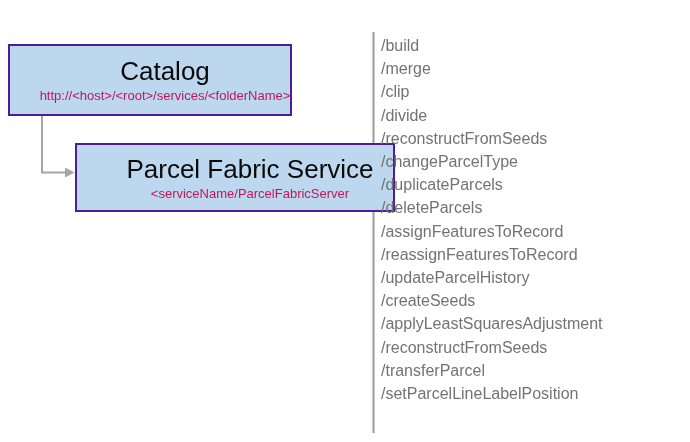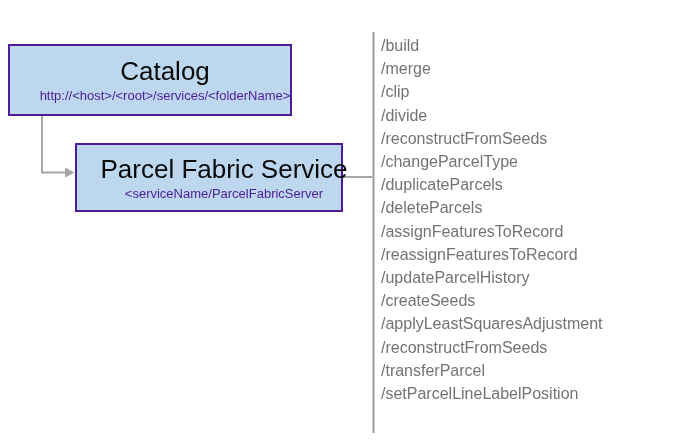--- a/index.html
+++ b/index.html
@@ -38,34 +38,34 @@
   .node-box .box-title {
     font-size: 26px;
     line-height: 30px;
     color: #0a0a0a;
     letter-spacing: 0px;
     white-space: nowrap;
   }
   .node-box .box-subtitle {
     font-size: 13px;
     line-height: 16px;
-    color: #4c1d95;
+    color: #be185d;
     white-space: nowrap;
     margin-top: 2px;
   }
   .catalog-box {
     left: 8px;
     top: 44px;
     width: 284px;
     height: 72px;
   }
   .service-box {
     left: 75px;
     top: 143px;
-    width: 268px;
+    width: 320px;
     height: 69px;
   }
   .endpoint-list {
     position: absolute;
     left: 381px;
     top: 34px;
     width: 300px;
     list-style: none;
     margin: 0;
     padding: 0;

